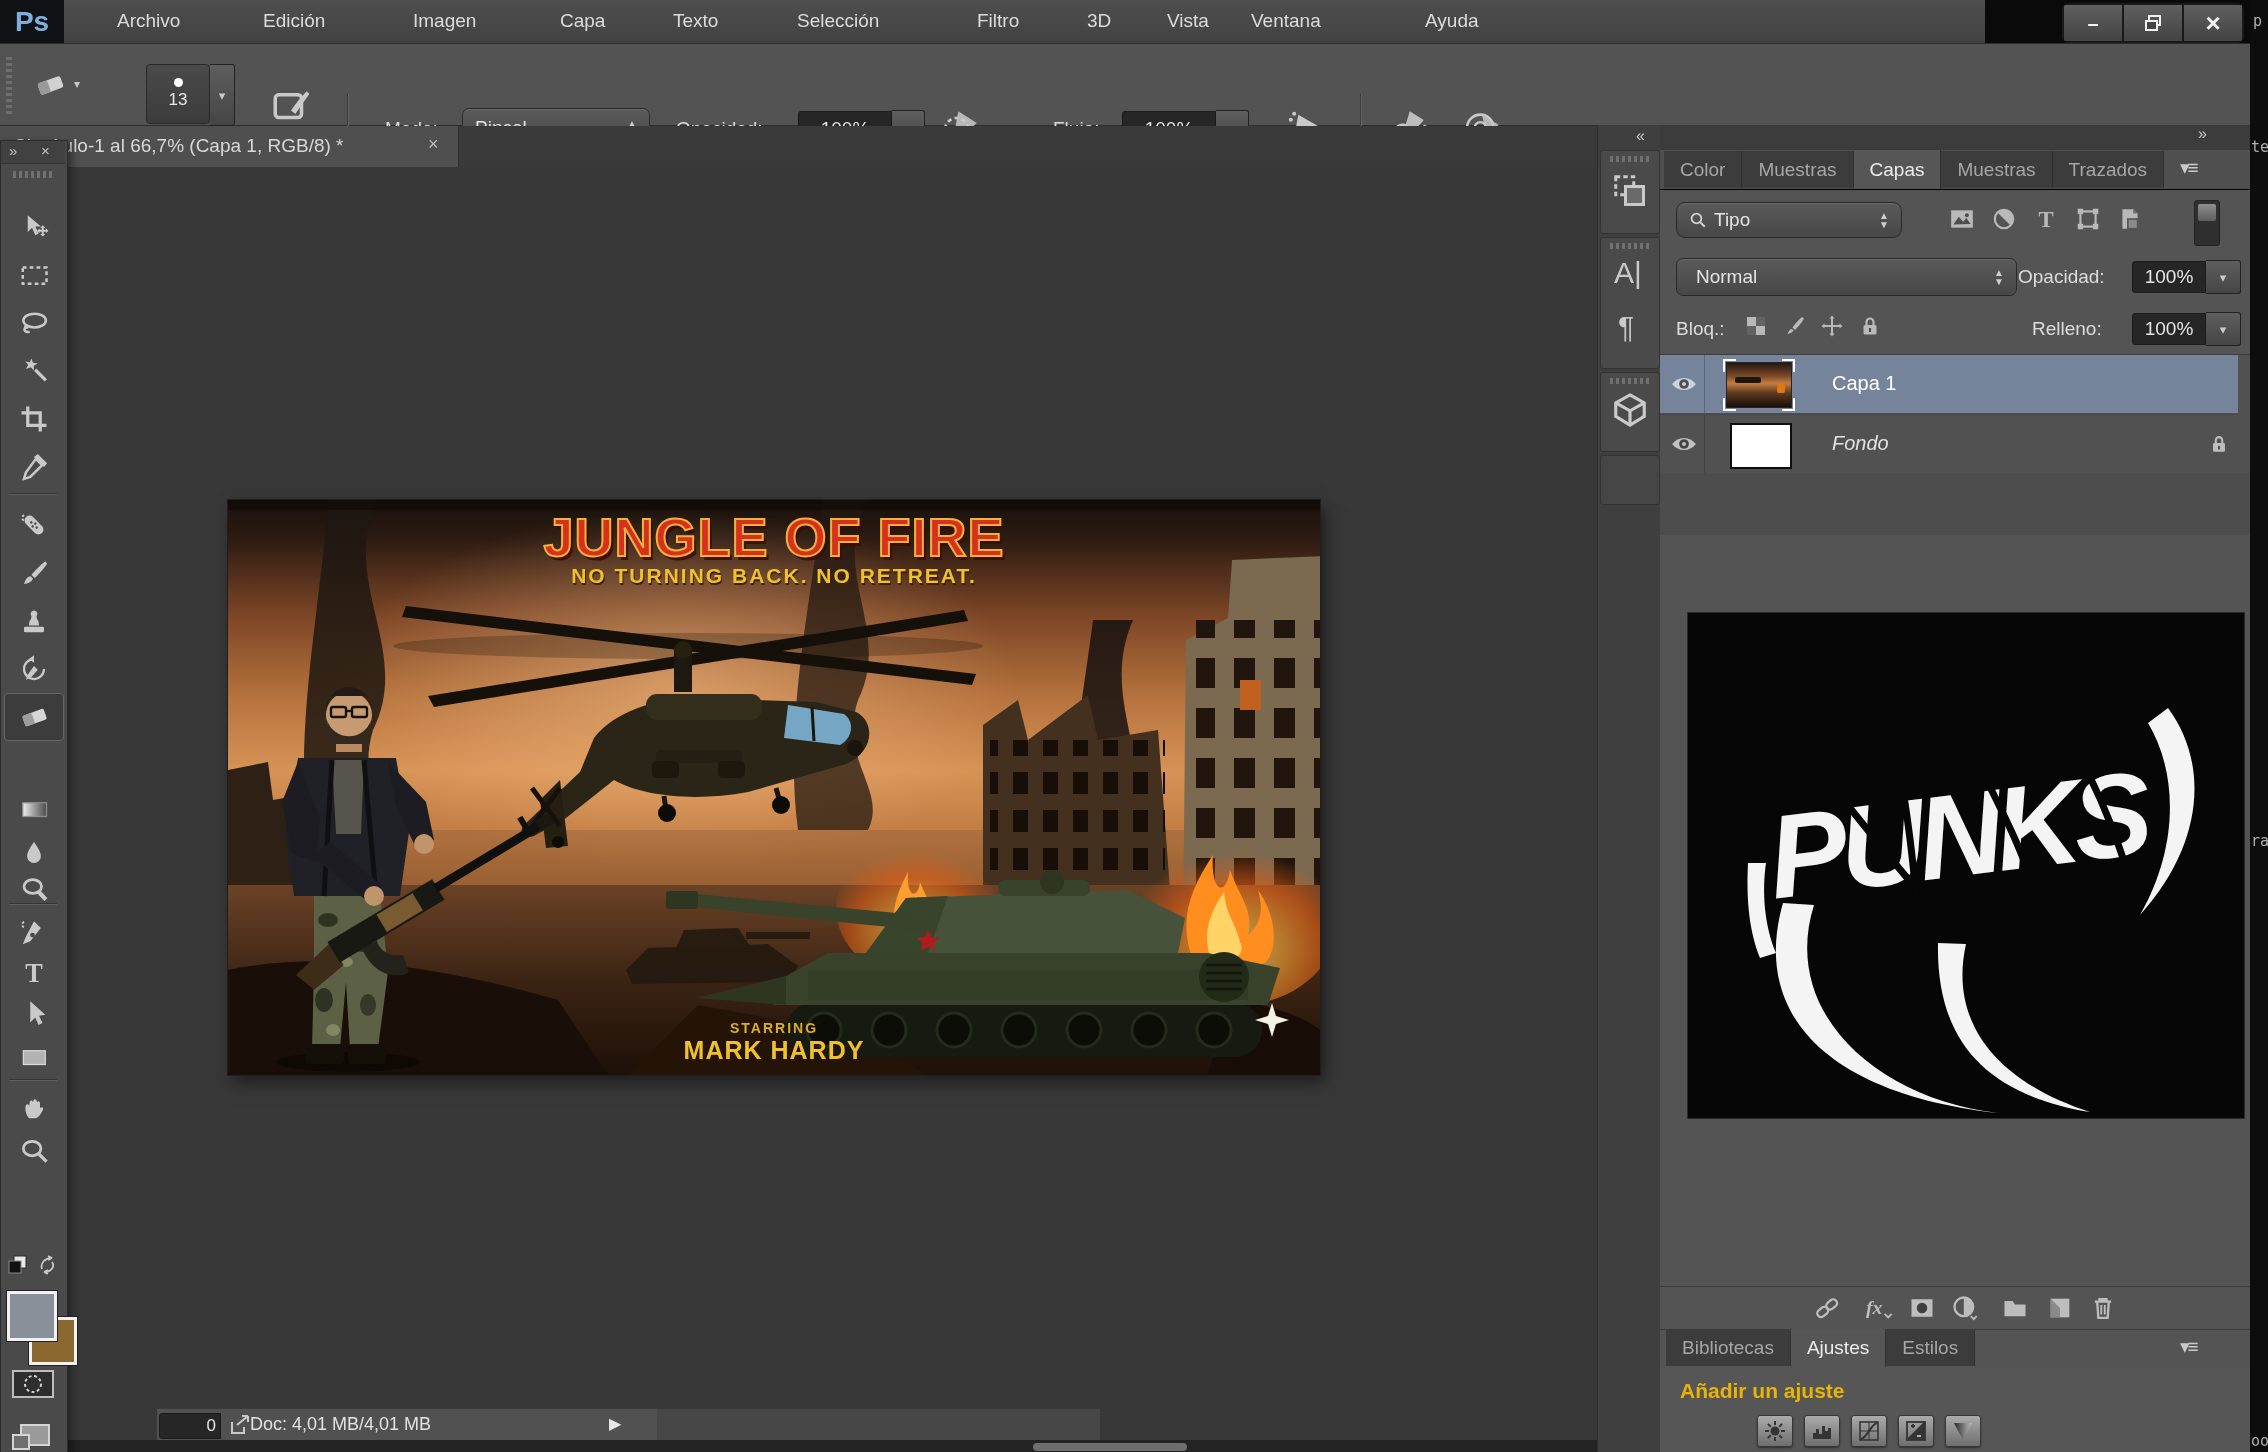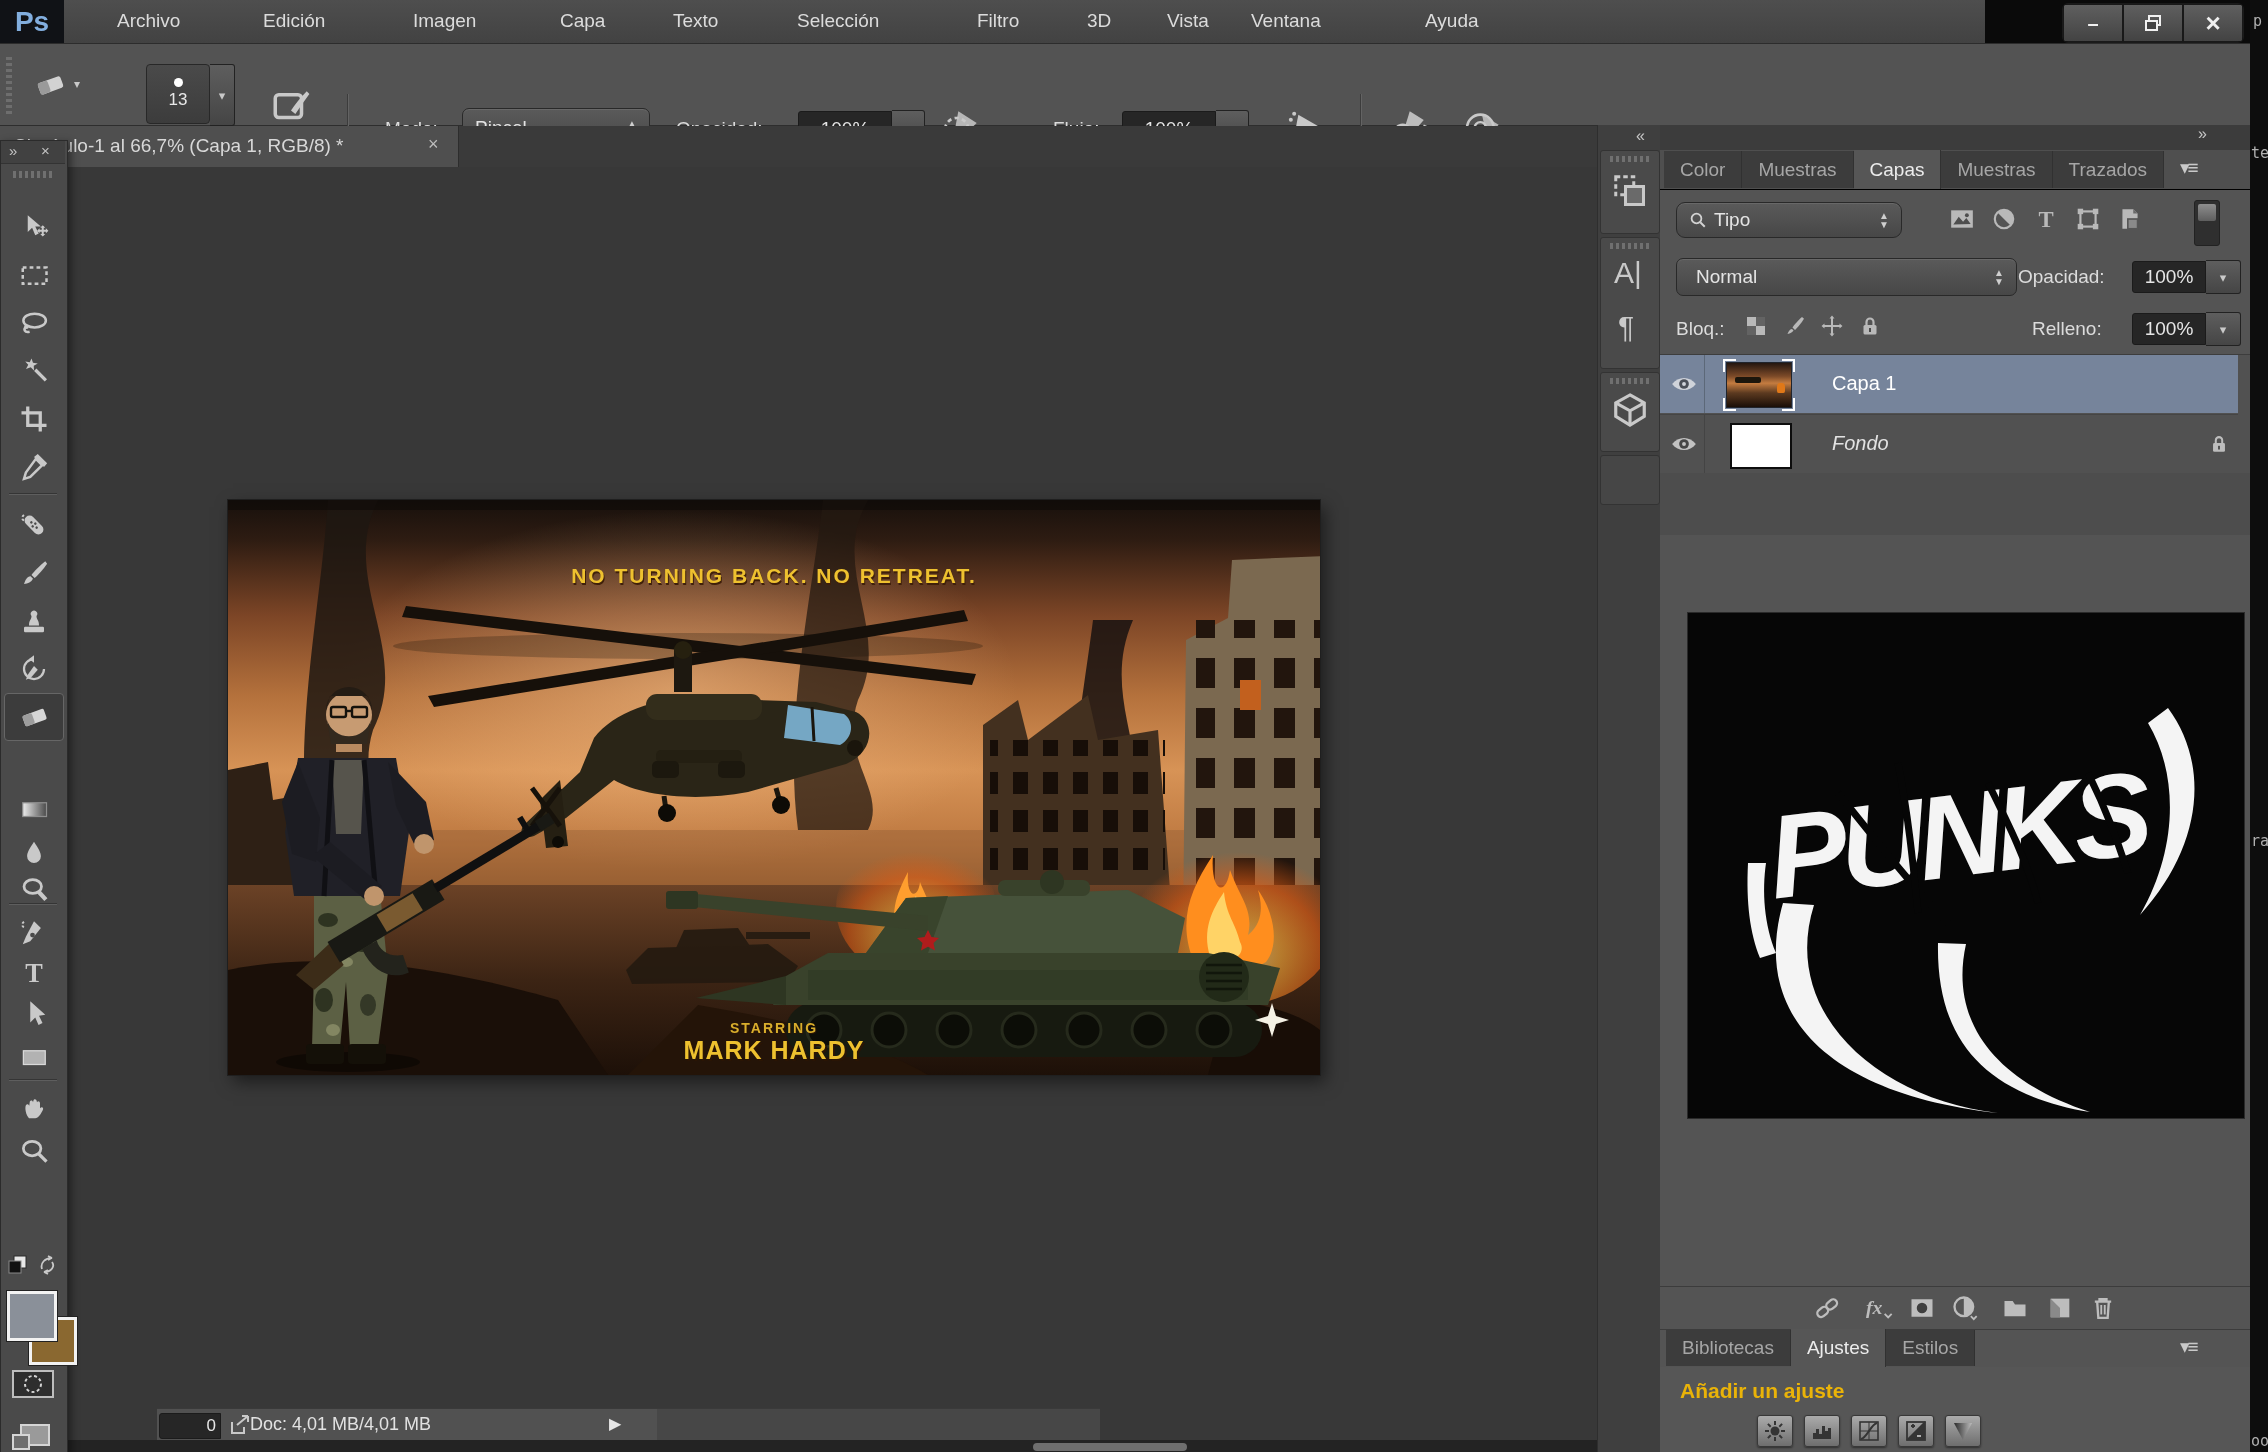--- a/index.html
+++ b/index.html
@@ -310,20 +310,21 @@
           <rect x="320" y="410" width="6" height="15" fill="#101010"></rect>
           <rect x="334" y="421" width="16" height="12" fill="#191914"></rect>
         </g>
       </g>
 
       <g transform="translate(1044,520)">
         <path d="M0,-17 L4,-4 L17,0 L4,4 L0,17 L-4,4 L-17,0 L-4,-4 Z" fill="#f4f0e4"></path>
       </g>
       <rect x="0" y="0" width="1092" height="10" fill="#0d0a07" opacity=".55"></rect>
     </svg>
+    <div class="postertxt" style="top:6px;font-size:54px;letter-spacing:1px;color:#d8301f;-webkit-text-stroke:2px #efb23a;text-shadow:3px 4px 0 rgba(60,12,0,.85);">JUNGLE OF FIRE</div>
     <div class="postertxt" style="top:64px;font-size:21px;letter-spacing:2px;color:#eec12f;text-shadow:1px 2px 0 #40200a;">NO TURNING BACK. NO RETREAT.</div>
     <div class="postertxt" style="top:520px;font-size:14px;letter-spacing:2px;color:#d9ae2c;text-shadow:1px 1px 0 #2a1505;">STARRING</div>
     <div class="postertxt" style="top:536px;font-size:25px;letter-spacing:1px;color:#eec12f;text-shadow:2px 2px 0 #2a1505;">MARK HARDY</div>
   </div>
 
   <div class="abs" style="left:157px;top:1408px;width:943px;height:32px;background:#515151;border-top:1px solid #3a3a3a;">
     <div class="abs field" style="left:2px;top:4px;width:56px;height:24px;justify-content:flex-end;padding-right:4px;font-size:17px;">
         <span>0</span>
       </div>
     <svg class="abs" width="26" height="24" viewBox="0 0 24 24" style="left:70px;top:4px;">
@@ -767,18 +768,18 @@
           <svg width="24" height="24" viewBox="0 0 24 24">
             <path d="M3,4 H21 L12,21 Z" fill="url(#gdark)"></path>
           </svg>
         </div>
 
     </div>
   </div>
 
   <div class="abs" style="left:2250px;top:0;width:18px;height:1452px;background:#0d0d0d;color:#b0b0b0;font-size:15px;font-family:'DejaVu Sans Mono',monospace;">
     <span class="abs" style="left:3px;top:12px;">p</span>
-    <span class="abs" style="left:1px;top:144px;">te</span>
+    <span class="abs" style="left:1px;top:138px;">te</span>
     <span class="abs" style="left:1px;top:832px;">ra</span>
     <span class="abs" style="left:1px;top:1432px;">oo</span>
   </div>
 
 </div>
 
 </body></html>

